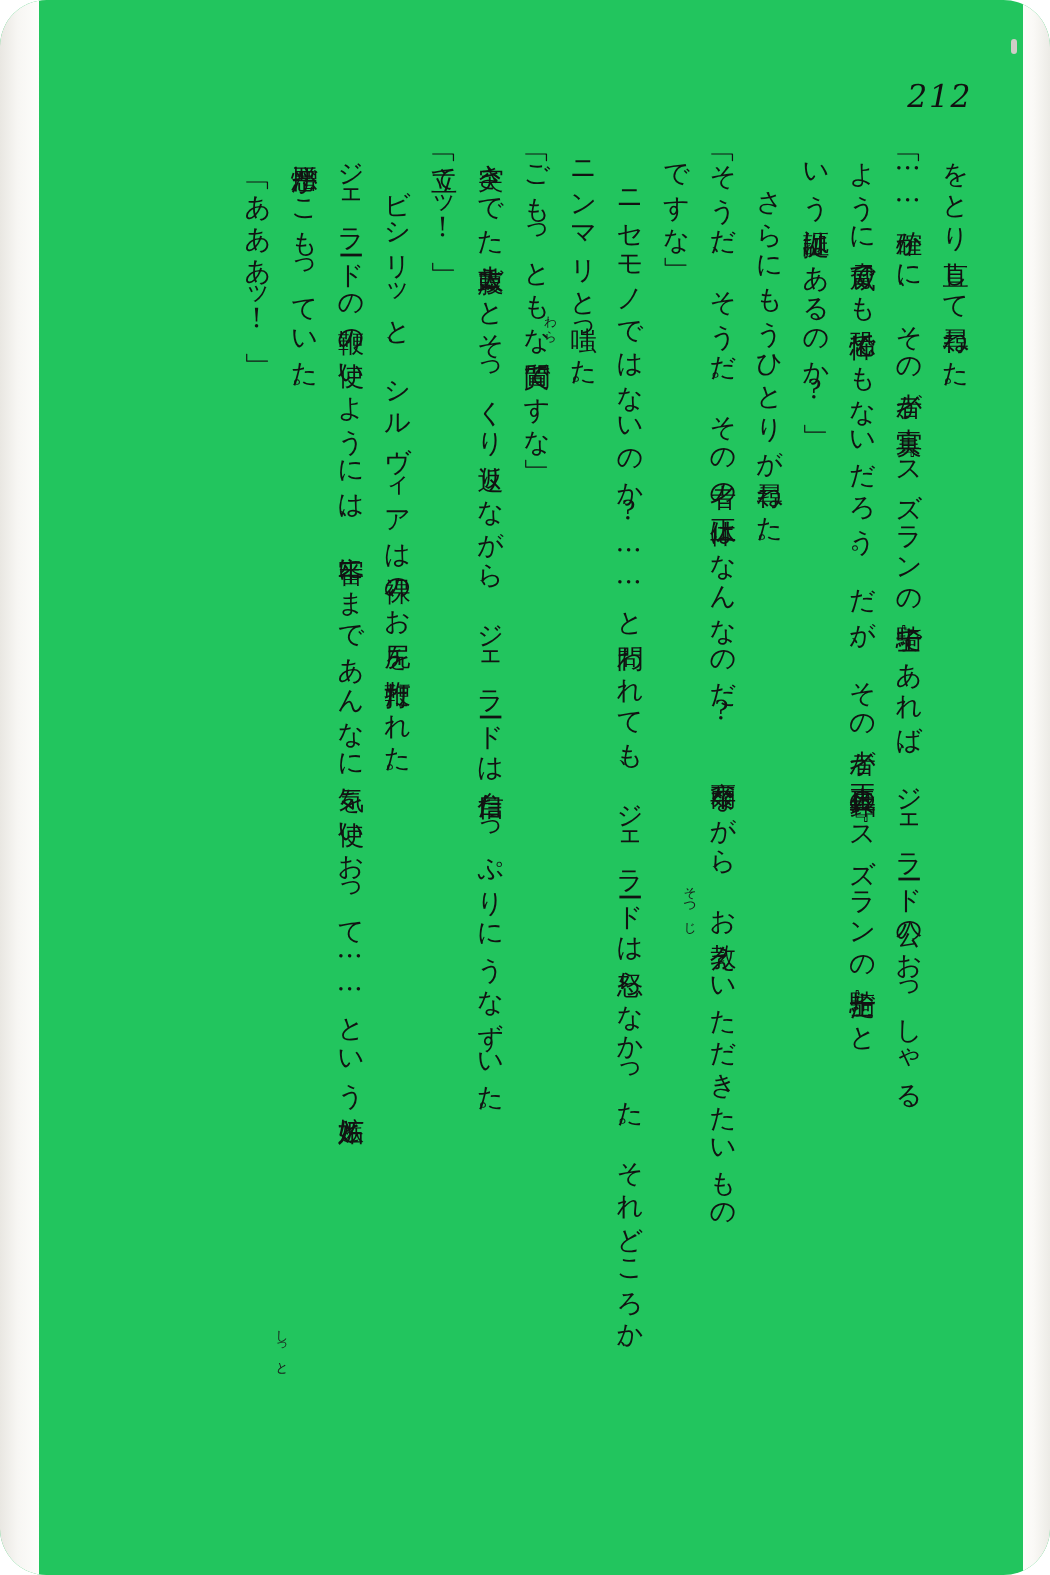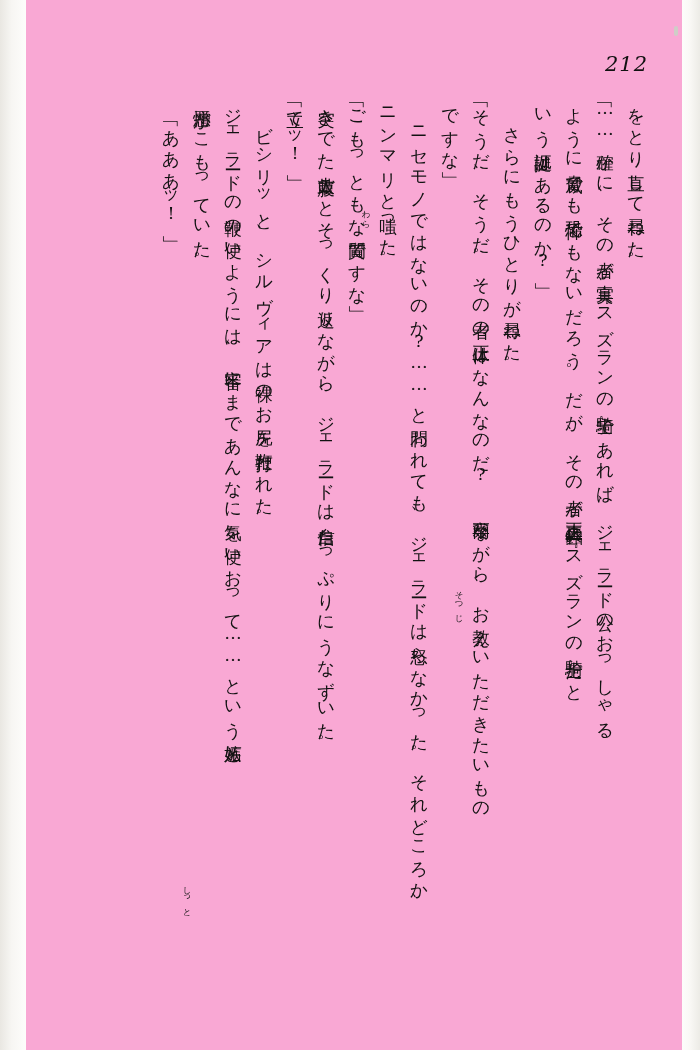--- a/index.html
+++ b/index.html
@@ -4,23 +4,24 @@
 <style>
   html, body {
     margin: 0;
     padding: 0;
     background: #ffffff;
   }
   .page {
     position: relative;
     width: 700px;
     height: 1050px;
-    background: #f9a8d4;
+    background: #22c55e;
     overflow: hidden;
     font-family: "DejaVu Serif", "Liberation Serif", serif;
+    border-radius: 31px;
   }
   
   .page::before {
     content: "";
     position: absolute;
     left: 0; top: 0; bottom: 0;
     width: 26px;
     background: linear-gradient(to right, #e9e7e2 0%, #f7f6f3 45%, #fdfdfb 100%);
     pointer-events: none;
   }

